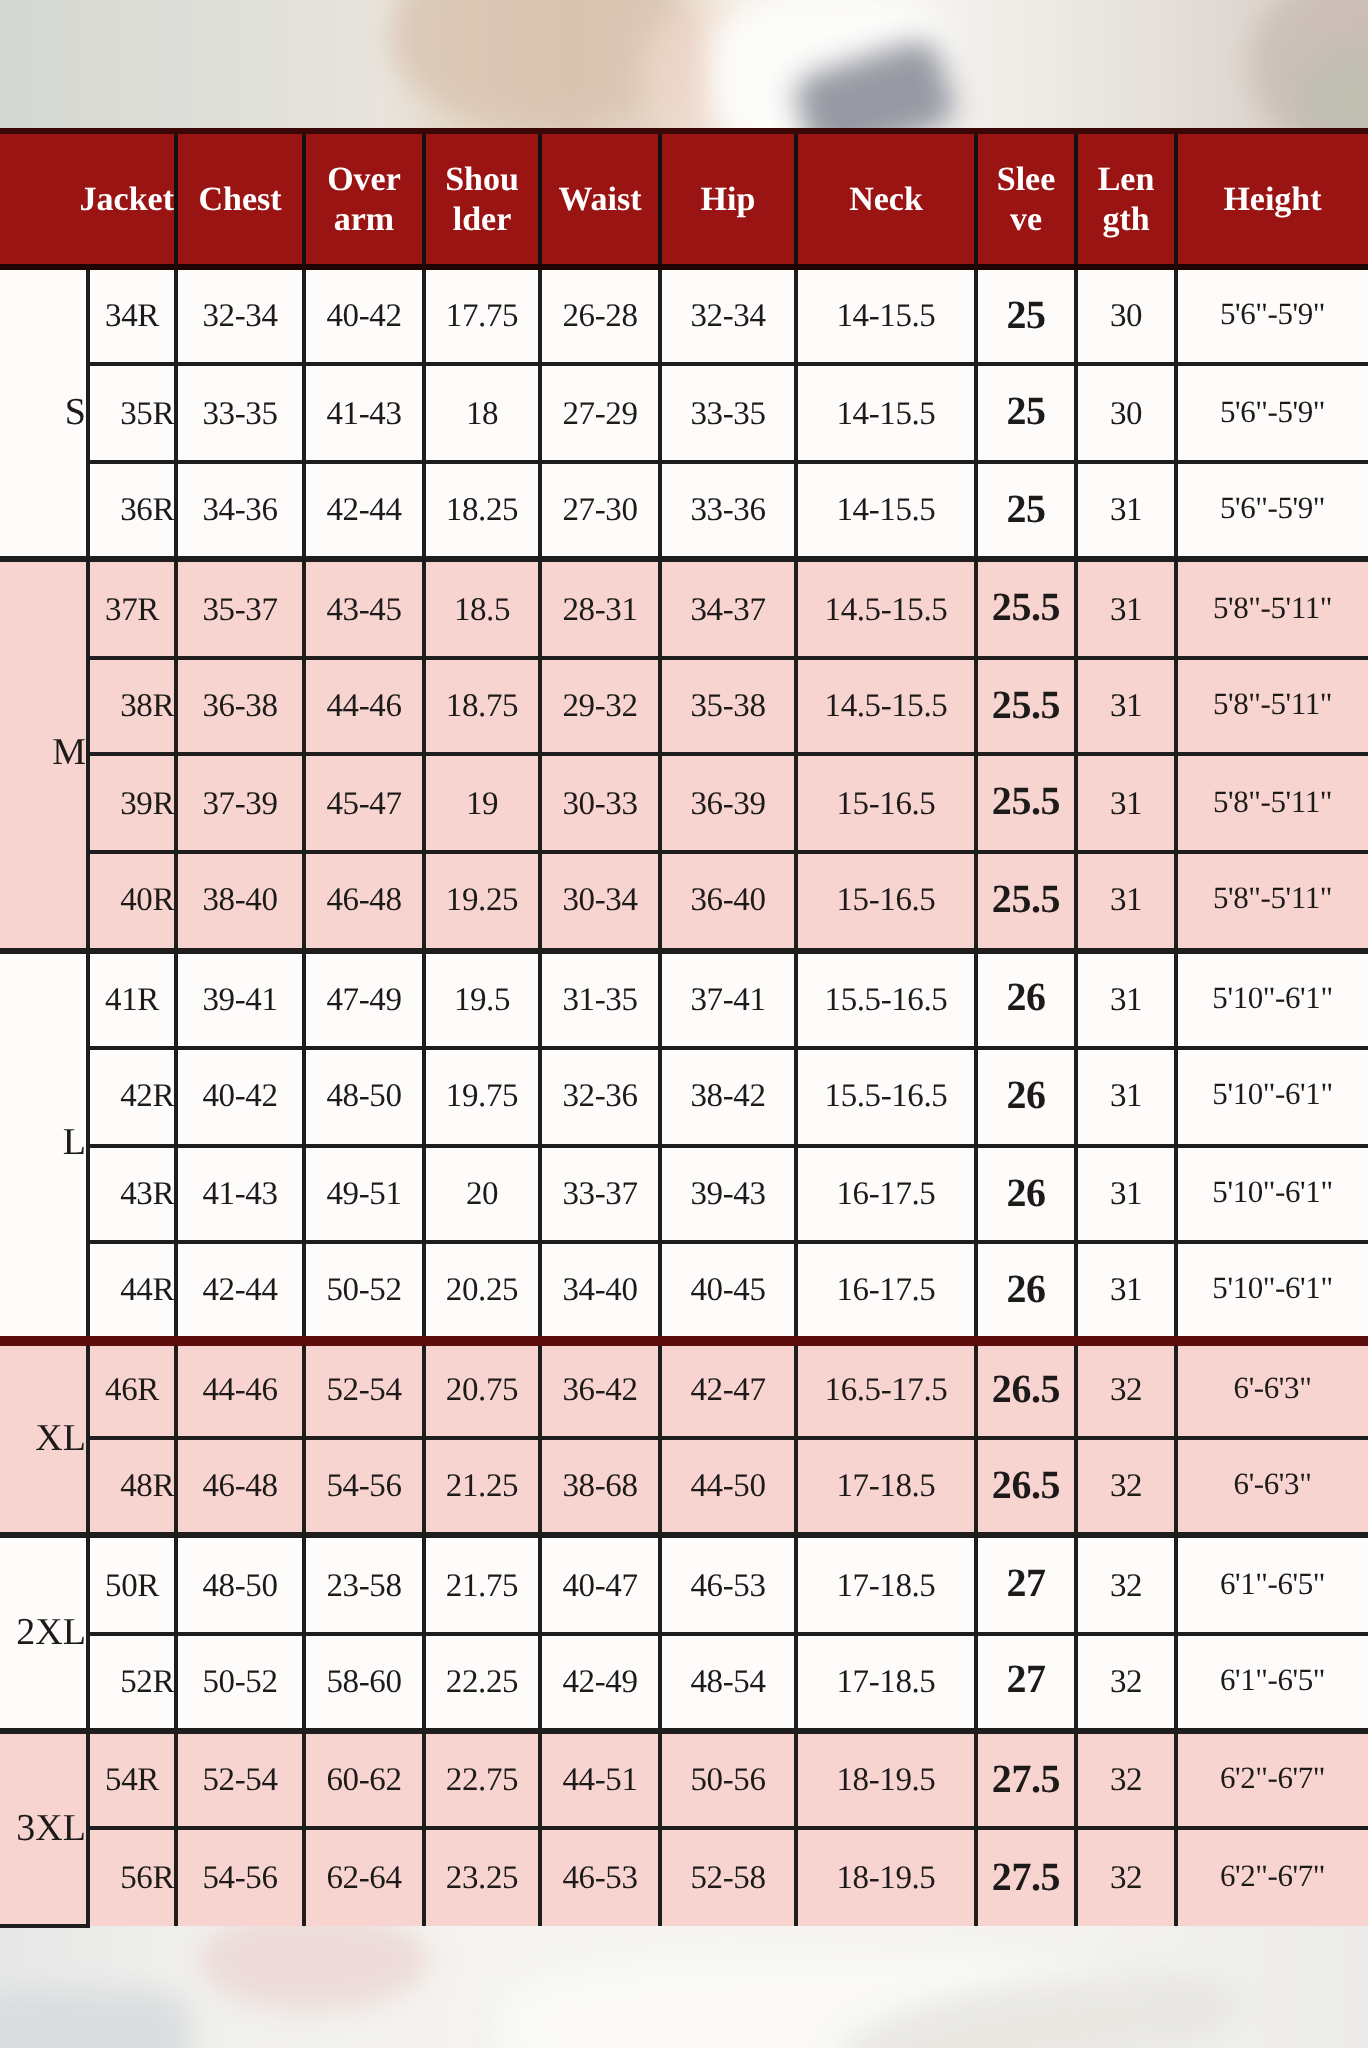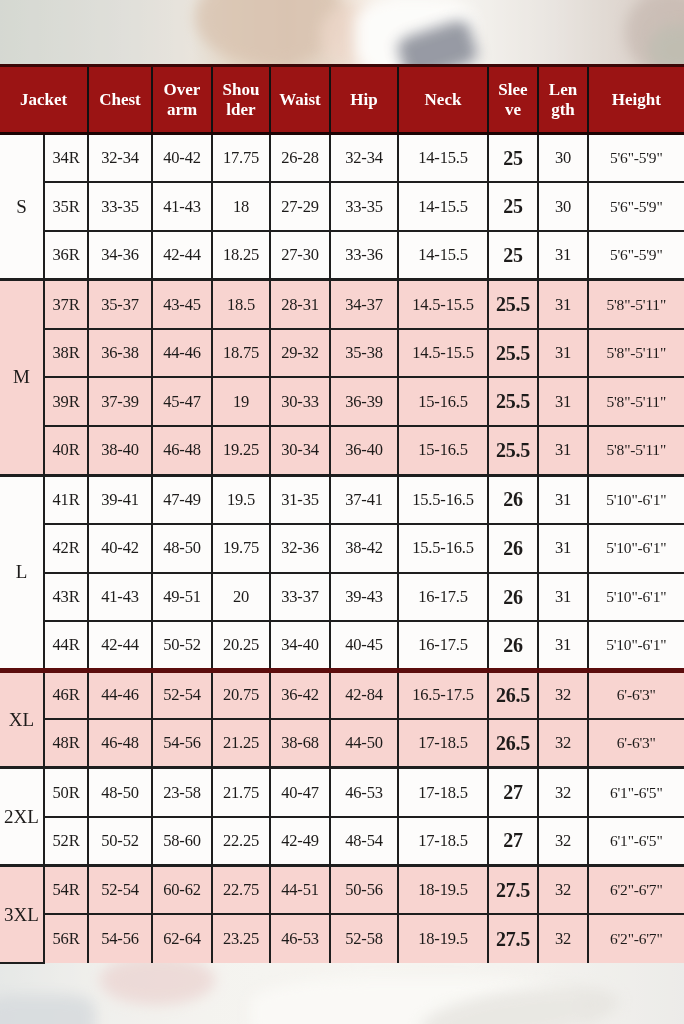--- a/index.html
+++ b/index.html
@@ -68,21 +68,21 @@
   .size-chart tbody tr { height: 48.8px; }
   .size-chart td { font-size: 16.5px; letter-spacing: -0.2px; }
   .size-chart td.tone-pink { background: var(--row-pink, #f8d4d0); }
   .size-chart td.tone-white { background: var(--row-white, #fdfcfb); }
   .size-chart td.cell-sleeve { font-weight: 700; font-size: 20px; }
   .size-chart td.cell-size-label { font-size: 19px; letter-spacing: 0; }
   .size-chart td.cell-height { font-size: 15.5px; }
   .size-chart tr.group-start td { border-top-width: 3px; }
   .size-chart tr.sep-maroon td { border-top: 5px solid var(--separator, #5c0d0d); }
   .size-chart tr.last-row td { border-bottom: none; }
-  .size-chart th:first-child, .size-chart td:first-child { border-left: none; }
+  .size-chart th:first-child, .size-chart td:first-child { border-left: none; text-align: right; }
   .size-chart th:last-child, .size-chart td:last-child { border-right-width: 1px; }
 </style>
 </head>
 <body>
 
 <div class="stage">
 
   <div class="photo-band photo-top">
     <div class="blob beard-blob"></div>
     <div class="blob neck-blob"></div>
@@ -269,21 +269,21 @@
           <td class="cell-length tone-white">31</td>
           <td class="cell-height tone-white">5'10"-6'1"</td>
         </tr>
         <tr class="sep-maroon">
           <td class="cell-size-label tone-pink" rowspan="2">XL</td>
           <td class="cell-jacket tone-pink">46R</td>
           <td class="cell-chest tone-pink">44-46</td>
           <td class="cell-overarm tone-pink">52-54</td>
           <td class="cell-shoulder tone-pink">20.75</td>
           <td class="cell-waist tone-pink">36-42</td>
-          <td class="cell-hip tone-pink">42-84</td>
+          <td class="cell-hip tone-pink">42-47</td>
           <td class="cell-neck tone-pink">16.5-17.5</td>
           <td class="cell-sleeve tone-pink">26.5</td>
           <td class="cell-length tone-pink">32</td>
           <td class="cell-height tone-pink">6'-6'3"</td>
         </tr>
         <tr>
           <td class="cell-jacket tone-pink">48R</td>
           <td class="cell-chest tone-pink">46-48</td>
           <td class="cell-overarm tone-pink">54-56</td>
           <td class="cell-shoulder tone-pink">21.25</td>

